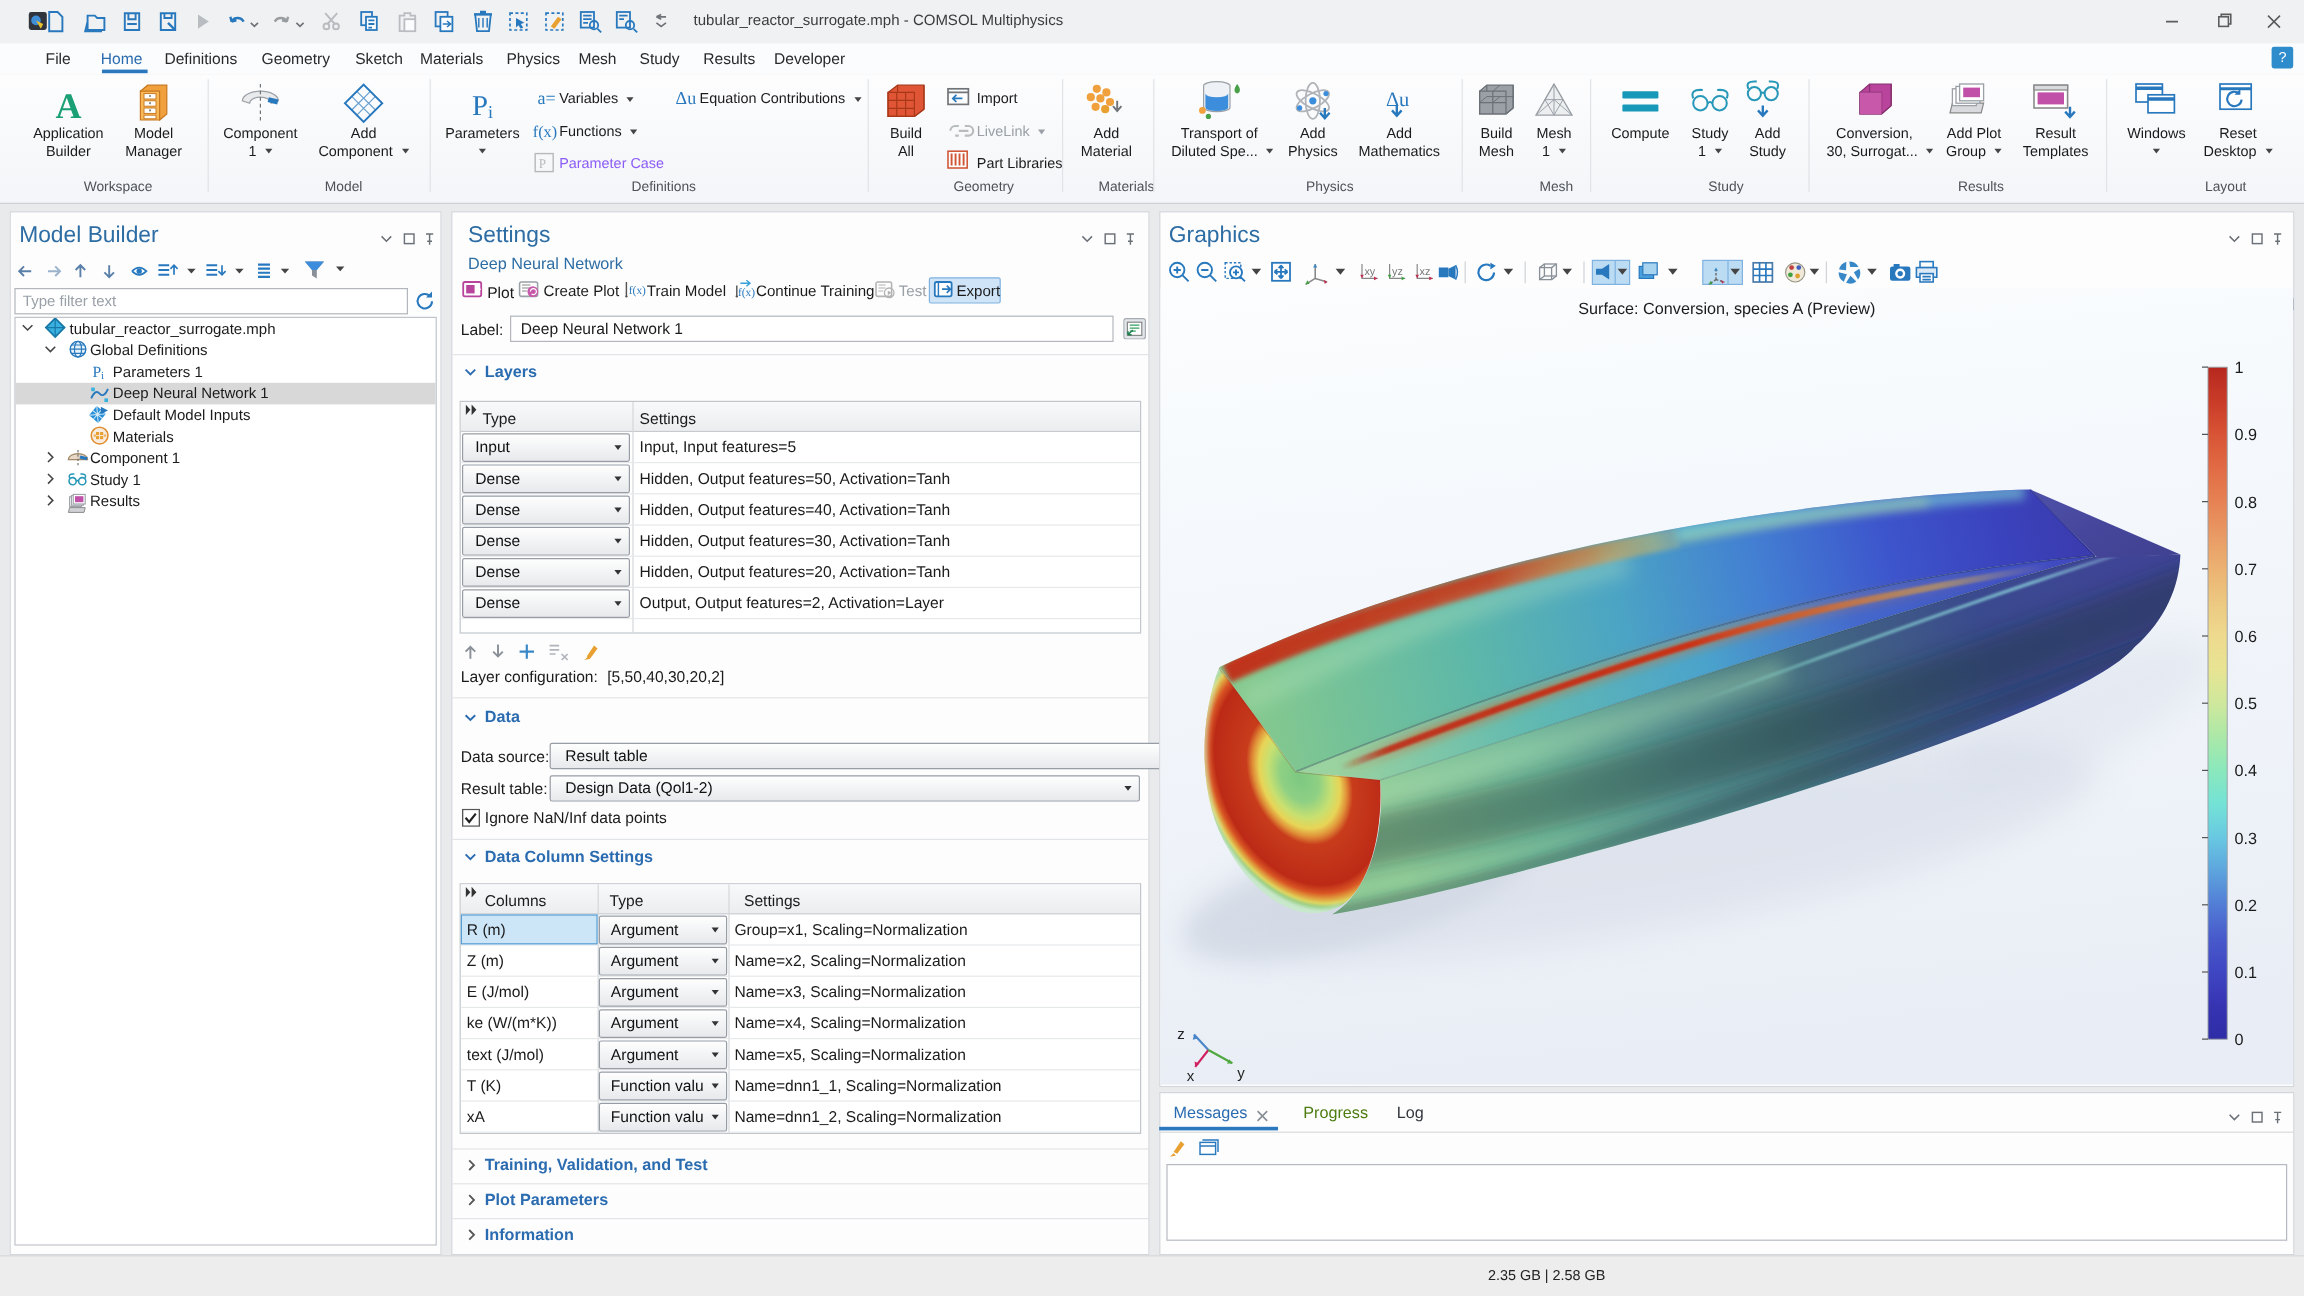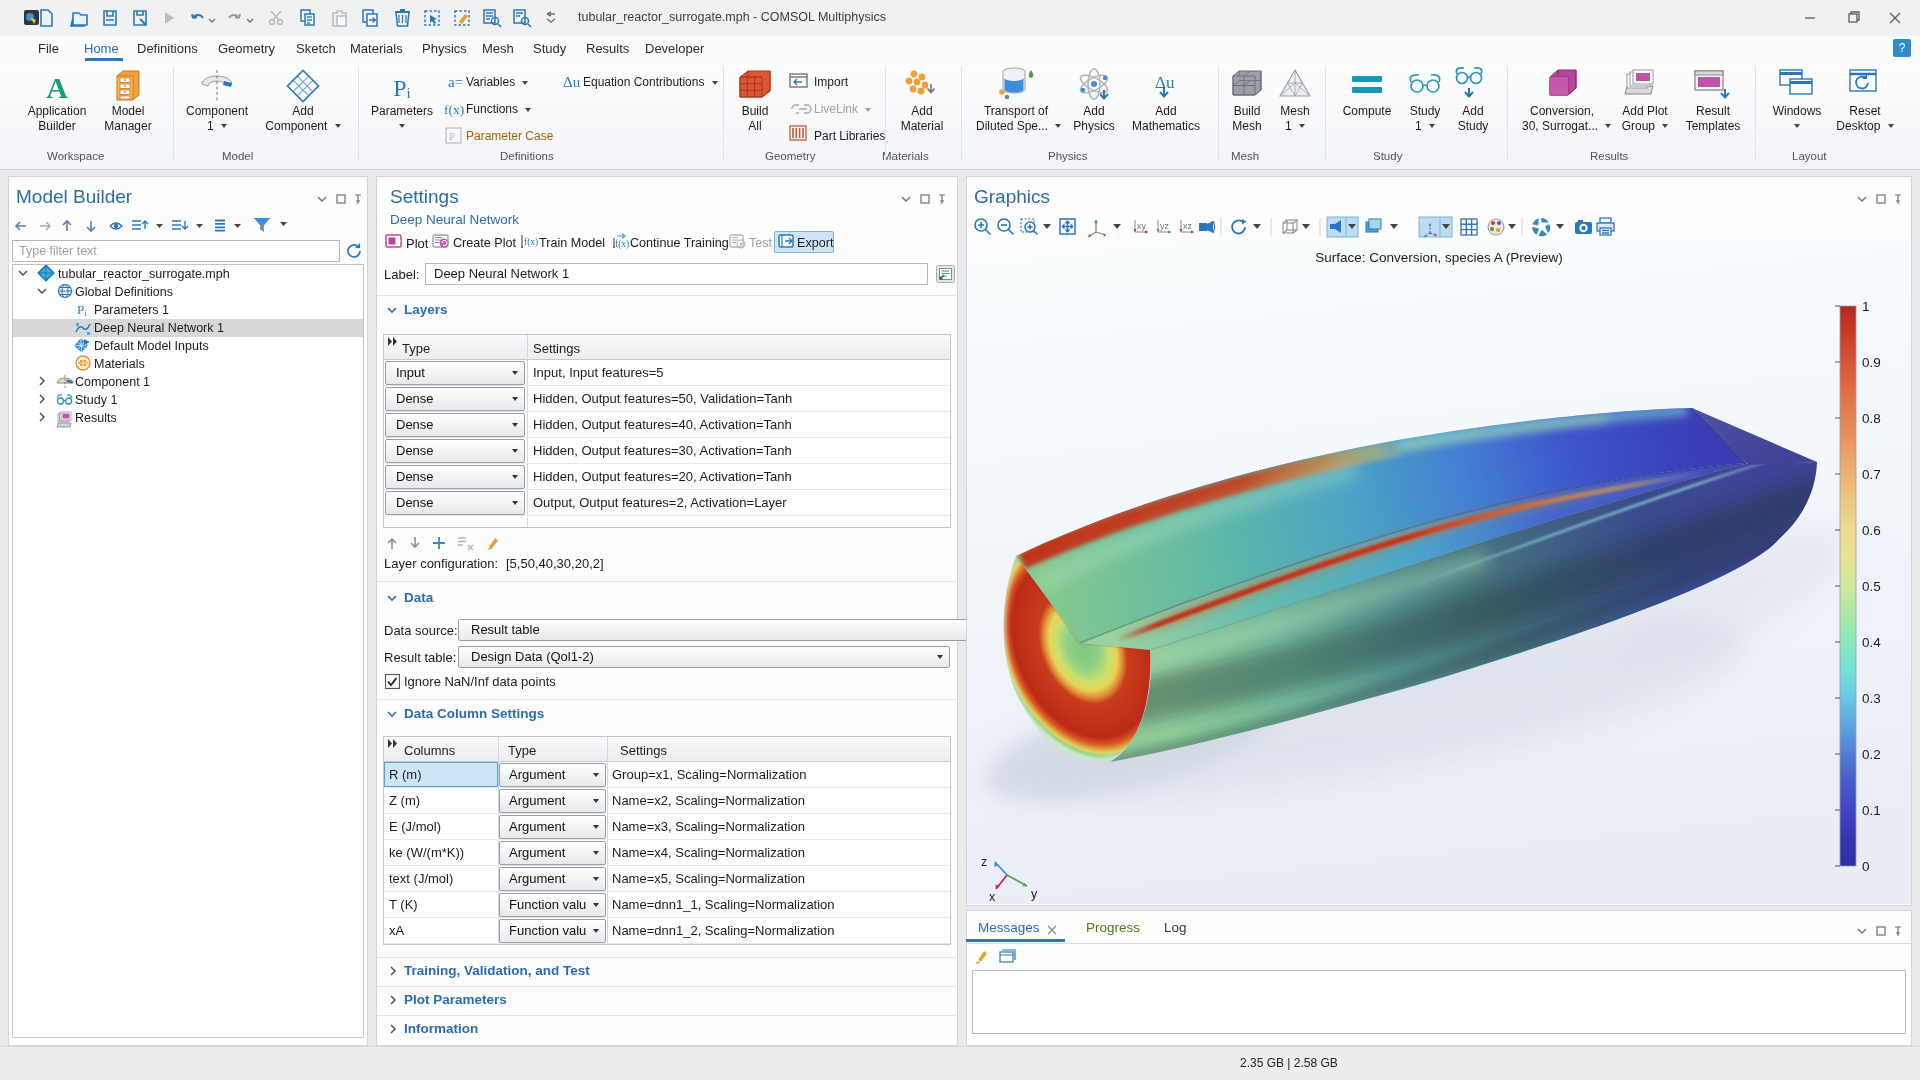--- a/index.html
+++ b/index.html
@@ -6,21 +6,21 @@
 html,body{width:1920px;height:1080px;overflow:hidden}
 body{font-family:"Liberation Sans",sans-serif;background:#e9eaec;position:relative;font-size:13px;color:#1b1b1b}
 .a{position:absolute}
 .panel{position:absolute;background:#fdfdfe;border:1px solid #d2d5da}
 .ptitle{color:#2d6da3;font-size:19px}
 .sh{color:#2b6cb0;font-size:13.5px;font-weight:bold}
 .dd{position:absolute;background:linear-gradient(#fefefe,#e7e9ec);border:1px solid #979da5;border-radius:2px;font-size:13px;color:#111}
 .dda{position:absolute;right:6px;top:50%;margin-top:-2px;width:0;height:0;border-left:3.5px solid transparent;border-right:3.5px solid transparent;border-top:4.5px solid #333}
 .thdr{background:linear-gradient(#f8f9fa,#ebedef);border-bottom:1px solid #c6cacf;position:absolute;font-size:13px;color:#222}
 .rlbl{position:absolute;font-size:12px;color:#1b1b1b;text-align:center;line-height:14.5px;white-space:nowrap}
-.glbl{position:absolute;top:150px;font-size:11.5px;color:#4e5258;text-align:left;white-space:nowrap}
+.glbl{position:absolute;top:150px;font-size:11.5px;color:#4e5258;text-align:right;white-space:nowrap}
 .gsep{position:absolute;top:66px;height:94px;width:1px;background:#e0e3e7}
 .ta{display:inline-block;width:0;height:0;border-left:3.5px solid transparent;border-right:3.5px solid transparent;border-top:4.5px solid #444;vertical-align:middle;margin-left:4px}
 </style>
 </head>
 <body>
 <div class="a" style="left:0;top:0;width:1920px;height:36px;background:#f0f1f2"></div>
 <div class="a" style="left:0;top:36px;width:1920px;height:26px;background:#fbfcfd"></div>
 <svg class="a" style="left:0;top:0" width="600" height="36" viewBox="0 0 600 36">
  <g>
   <rect x="24" y="10" width="15" height="15" rx="2" fill="#30343c"></rect>
@@ -272,21 +272,21 @@
       <path d="M17 4 v5 h-5 z" fill="#2878be"></path>
     </g>
 </svg>
 <div class="rlbl" style="left:17px;top:104px;width:80px">Application<br>Builder</div>
 <div class="rlbl" style="left:88px;top:104px;width:80px">Model<br>Manager</div>
 <div class="rlbl" style="left:177px;top:104px;width:80px">Component<br>1 <span class="ta"></span></div>
 <div class="rlbl" style="left:263px;top:104px;width:80px">Add<br>Component <span class="ta"></span></div>
 <div class="rlbl" style="left:362px;top:104px;width:80px">Parameters<br><span class="ta" style="margin-left:0"></span></div>
 <div class="rlbl" style="left:466px;top:75px;text-align:left">Variables <span class="ta"></span></div>
 <div class="rlbl" style="left:466px;top:102px;text-align:left">Functions <span class="ta"></span></div>
-<div class="rlbl" style="left:466px;top:129px;text-align:center;color:#a16207">Parameter Case</div>
+<div class="rlbl" style="left:466px;top:129px;text-align:center;color:#8b5cf6">Parameter Case</div>
 <div class="rlbl" style="left:583px;top:75px;text-align:left">Equation Contributions <span class="ta"></span></div>
 <div class="rlbl" style="left:715px;top:104px;width:80px">Build<br>All</div>
 <div class="rlbl" style="left:814px;top:75px;text-align:left">Import</div>
 <div class="rlbl" style="left:814px;top:102px;text-align:left;color:#9aa0a6">LiveLink <span class="ta" style="border-top-color:#9aa0a6"></span></div>
 <div class="rlbl" style="left:814px;top:129px;text-align:left">Part Libraries</div>
 <div class="rlbl" style="left:882px;top:104px;width:80px">Add<br>Material</div>
 <div class="rlbl" style="left:976px;top:104px;width:80px">Transport of<br>Diluted Spe... <span class="ta"></span></div>
 <div class="rlbl" style="left:1054px;top:104px;width:80px">Add<br>Physics</div>
 <div class="rlbl" style="left:1126px;top:104px;width:80px">Add<br>Mathematics</div>
 <div class="rlbl" style="left:1207px;top:104px;width:80px">Build<br>Mesh</div>
@@ -490,21 +490,21 @@
 <svg class="a" style="left:388px;top:337px" width="12" height="9" viewBox="0 0 12 9">
     <path d="M0 0 l4 4.5 -4 4.5z M5 0 l4 4.5 -4 4.5z" fill="#333"></path>
   </svg>
 <div class="a" style="left:402px;top:341px;font-size:13px">Type</div>
 <div class="a" style="left:533px;top:341px;font-size:13px">Settings</div>
 <div class="a" style="left:384px;top:385px;width:566px;height:1px;background:#e6e8ea"></div>
 <div class="dd" style="left:385px;top:361px;width:140px;height:24px;line-height:22px"><span style="padding-left:10px">Input</span><span class="dda"></span></div>
 <div class="a" style="left:533px;top:365px;font-size:13px">Input, Input features=5</div>
 <div class="a" style="left:384px;top:411px;width:566px;height:1px;background:#e6e8ea"></div>
 <div class="dd" style="left:385px;top:387px;width:140px;height:24px;line-height:22px"><span style="padding-left:10px">Dense</span><span class="dda"></span></div>
-<div class="a" style="left:533px;top:391px;font-size:13px">Hidden, Output features=50, Validation=Tanh</div>
+<div class="a" style="left:533px;top:391px;font-size:13px">Hidden, Output features=50, Activation=Tanh</div>
 <div class="a" style="left:384px;top:437px;width:566px;height:1px;background:#e6e8ea"></div>
 <div class="dd" style="left:385px;top:413px;width:140px;height:24px;line-height:22px"><span style="padding-left:10px">Dense</span><span class="dda"></span></div>
 <div class="a" style="left:533px;top:417px;font-size:13px">Hidden, Output features=40, Activation=Tanh</div>
 <div class="a" style="left:384px;top:463px;width:566px;height:1px;background:#e6e8ea"></div>
 <div class="dd" style="left:385px;top:439px;width:140px;height:24px;line-height:22px"><span style="padding-left:10px">Dense</span><span class="dda"></span></div>
 <div class="a" style="left:533px;top:443px;font-size:13px">Hidden, Output features=30, Activation=Tanh</div>
 <div class="a" style="left:384px;top:489px;width:566px;height:1px;background:#e6e8ea"></div>
 <div class="dd" style="left:385px;top:465px;width:140px;height:24px;line-height:22px"><span style="padding-left:10px">Dense</span><span class="dda"></span></div>
 <div class="a" style="left:533px;top:469px;font-size:13px">Hidden, Output features=20, Activation=Tanh</div>
 <div class="a" style="left:384px;top:515px;width:566px;height:1px;background:#e6e8ea"></div>

